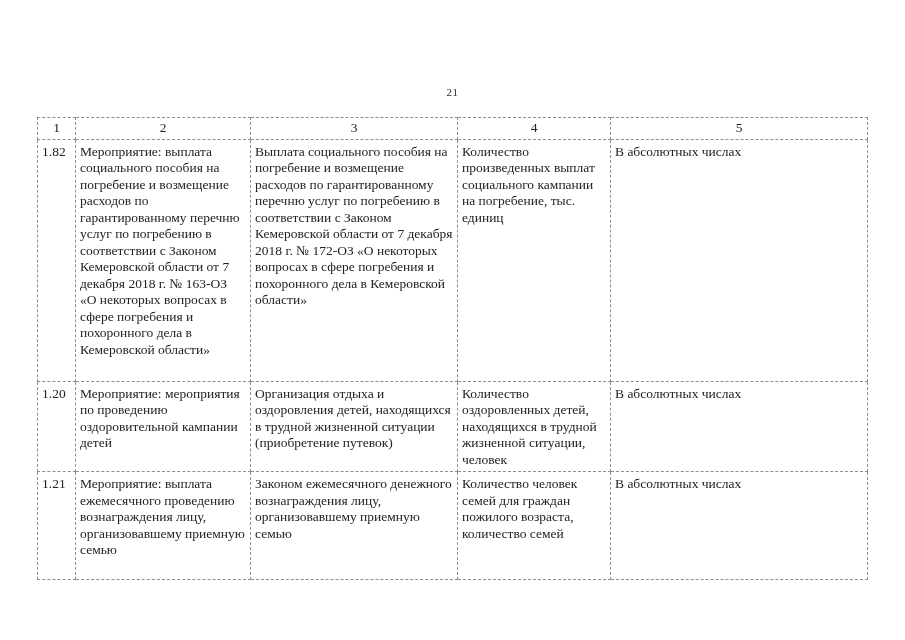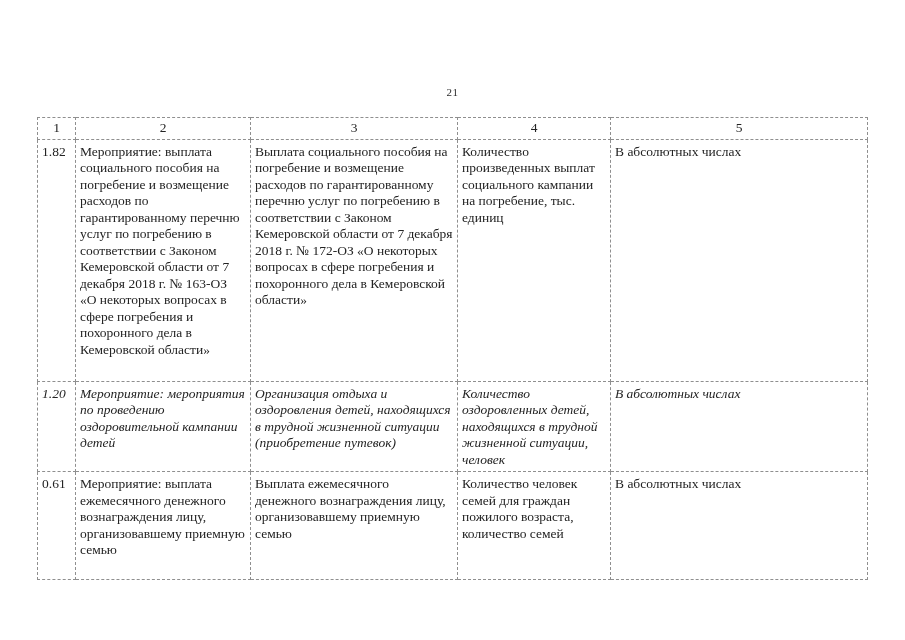--- a/index.html
+++ b/index.html
@@ -45,21 +45,21 @@
     word-wrap: break-word;
   }
   table.doc-table th {
     font-weight: normal;
     text-align: center;
     vertical-align: middle;
     height: 14px;
     padding: 2px;
   }
   tr.row-119 td { height: 234px; }
-  tr.row-120 td { height: 82px; font-style: italic; }
+  tr.row-120 td { height: 82px; }
   tr.row-121 td { height: 100px; }
   td.num-cell { padding-left: 5px; }
 </style>
 </head>
 <body>
 
 <div class="page-number">21</div>
 
 <table class="doc-table">
   <colgroup>
@@ -87,20 +87,20 @@
       <td>В абсолютных числах</td>
     </tr>
     <tr class="row-120">
       <td class="num-cell">1.20</td>
       <td>Мероприятие: мероприятия по проведению оздоровительной кампании детей</td>
       <td>Организация отдыха и оздоровления детей, находящихся в трудной жизненной ситуации (приобретение путевок)</td>
       <td>Количество оздоровленных детей, находящихся в трудной жизненной ситуации, человек</td>
       <td>В абсолютных числах</td>
     </tr>
     <tr class="row-121">
-      <td class="num-cell">0.61</td>
-      <td>Мероприятие: выплата ежемесячного денежного вознаграждения лицу, организовавшему приемную семью</td>
-      <td>Выплата ежемесячного денежного вознаграждения лицу, организовавшему приемную семью</td>
+      <td class="num-cell">1.21</td>
+      <td>Мероприятие: выплата ежемесячного проведению вознаграждения лицу, организовавшему приемную семью</td>
+      <td>Законом ежемесячного денежного вознаграждения лицу, организовавшему приемную семью</td>
       <td>Количество человек семей для граждан пожилого возраста, количество семей</td>
       <td>В абсолютных числах</td>
     </tr>
   </tbody>
 </table>
 
 </body></html>

